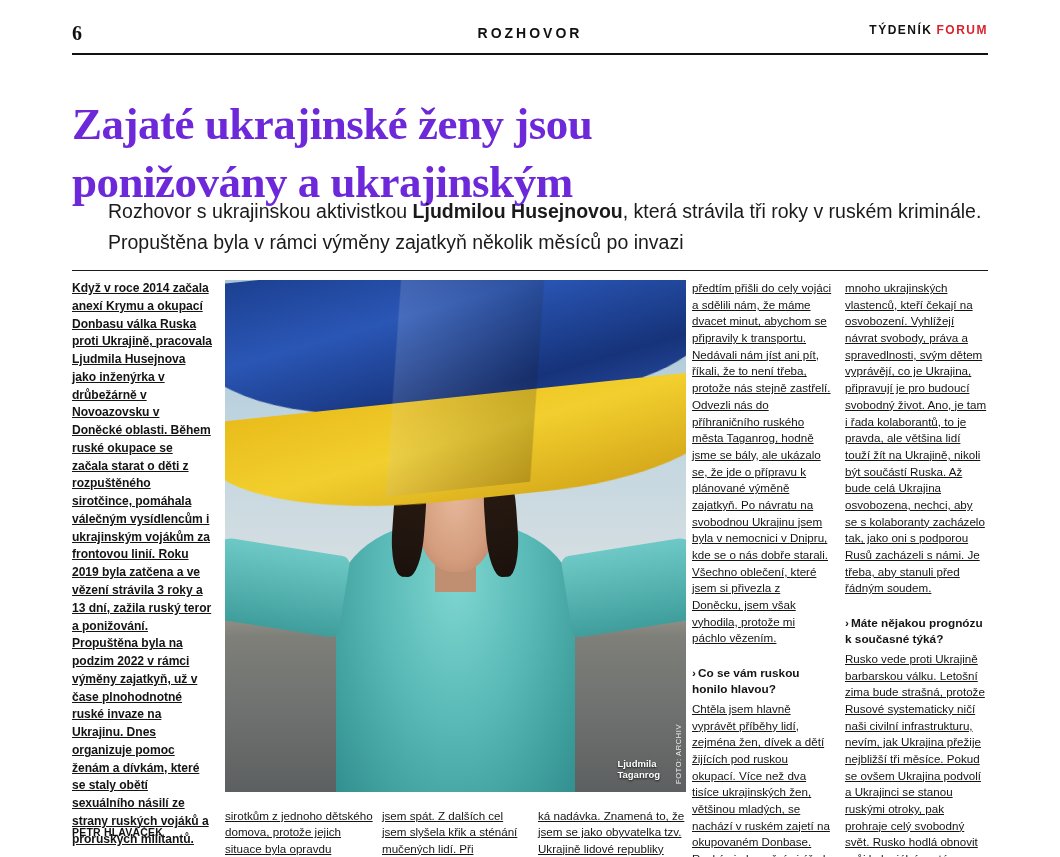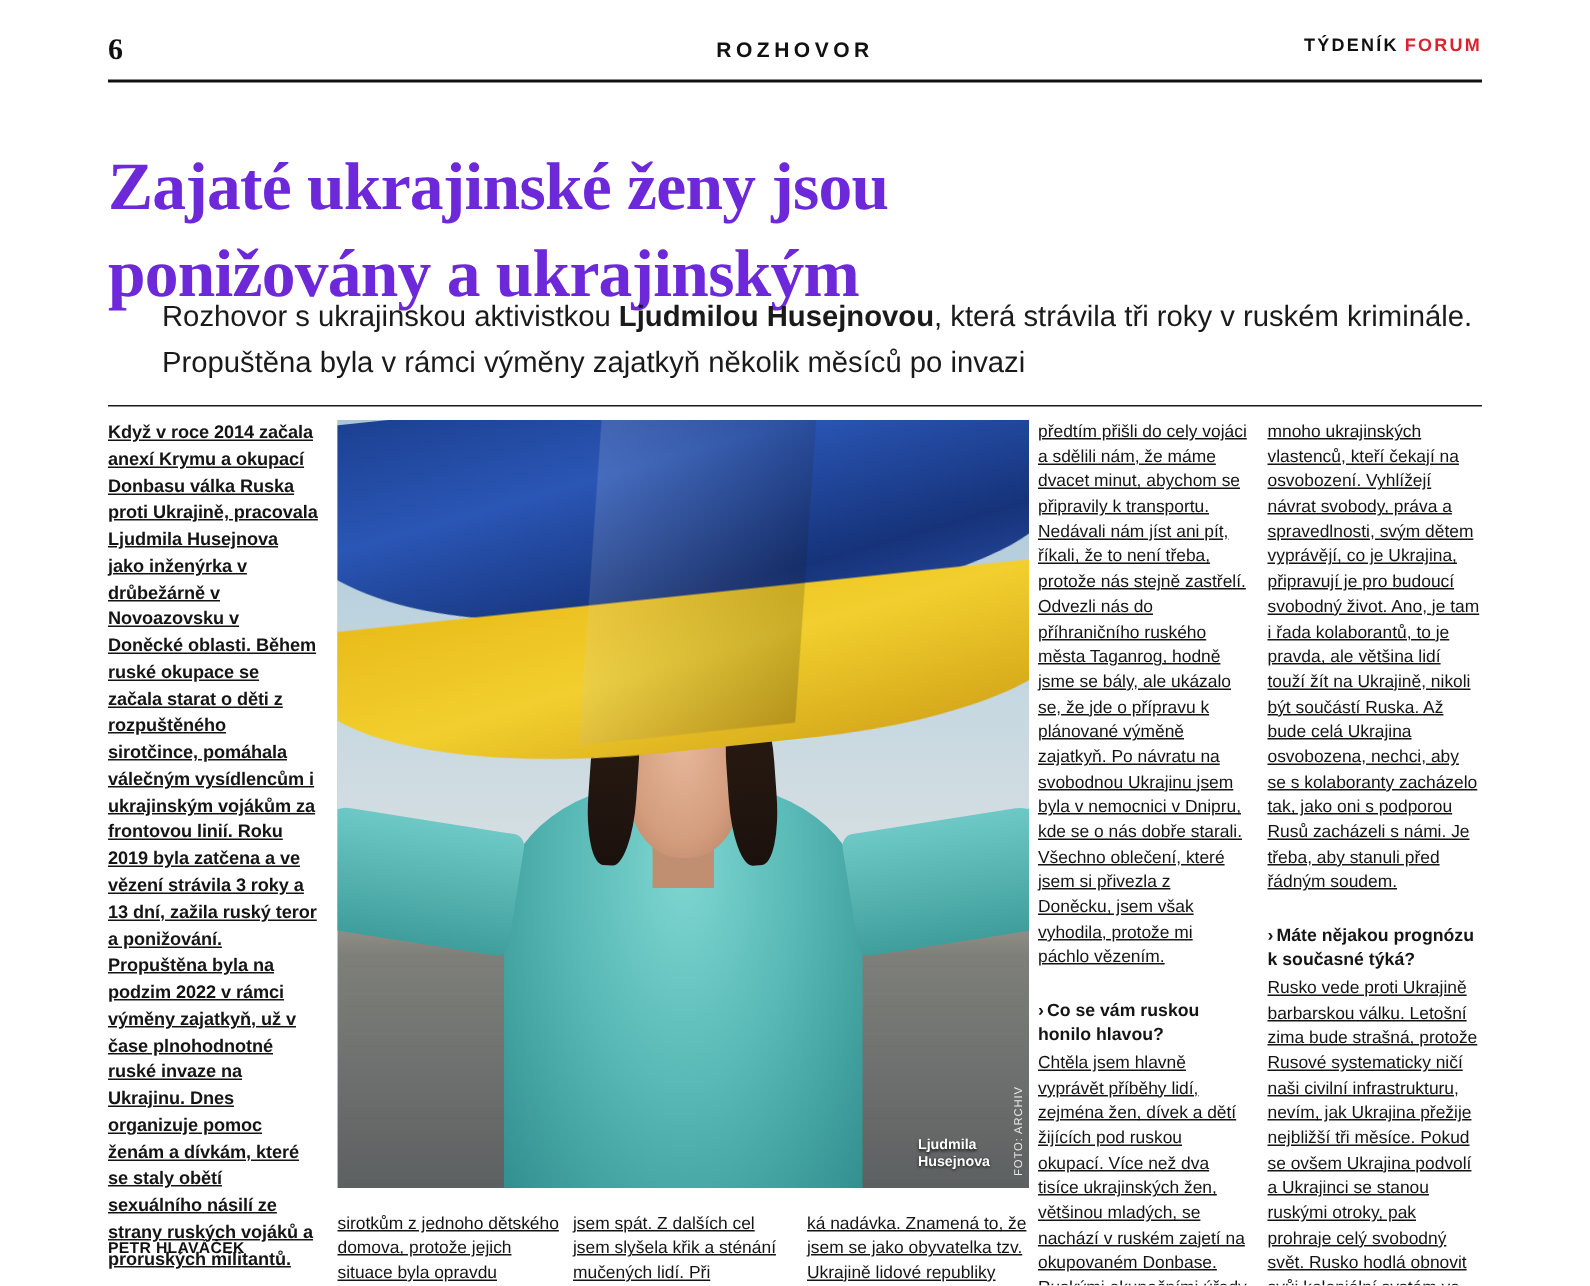--- a/index.html
+++ b/index.html
@@ -364,21 +364,21 @@
     <div class="head"></div>
     <div class="hair"></div>
     <div class="hair-side-l"></div>
     <div class="hair-side-r"></div>
     <div class="flag">
       <div class="blue"></div>
       <div class="yellow"></div>
       <div class="flagfold"></div>
     </div>
     <div class="caption-wrap">
-      <div class="photo-caption">Ljudmila Husejnova</div>
+      <div class="photo-caption">Ljudmila Taganrog</div>
     </div>
     <div class="credit-vert">FOTO: ARCHIV</div>
   </div>
 
   <div class="col col-2">
     <p>sirotkům z jednoho dětského domova, protože jejich situace byla opravdu strašná.</p>
   </div>
   <div class="col col-3">
     <p>jsem spát. Z dalších cel jsem slyšela křik a sténání mučených lidí. Při výslechech jsem</p>
   </div>

